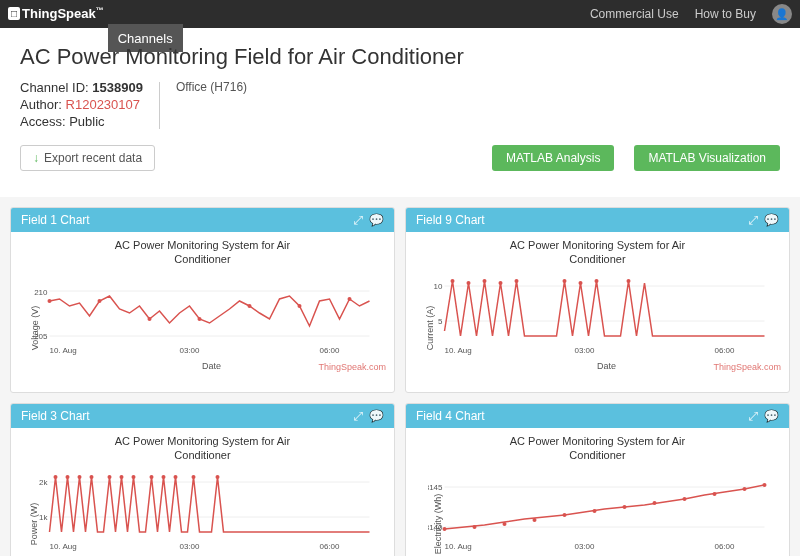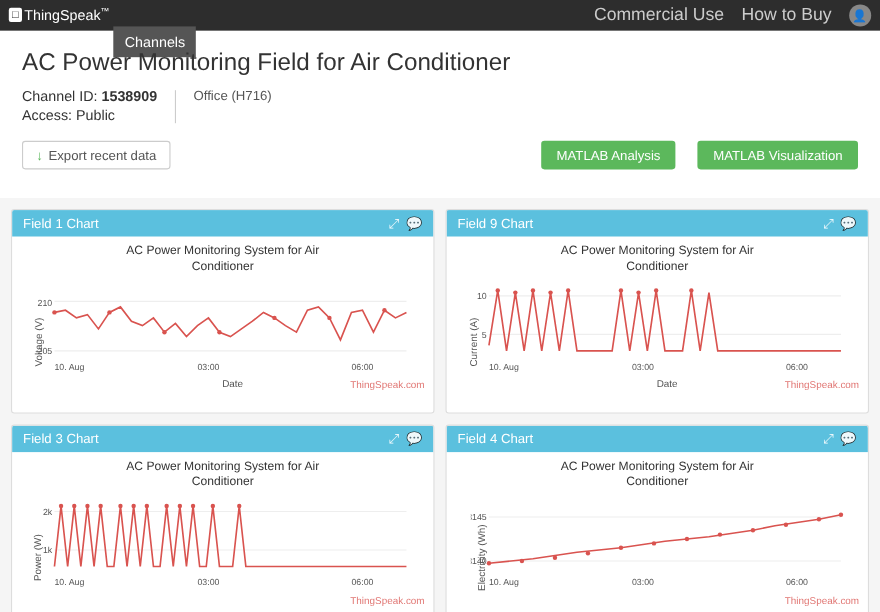--- a/index.html
+++ b/index.html
@@ -24,21 +24,21 @@
       color: #2d2d2d;
       font-size: 10px;
       font-weight: bold;
       padding: 1px 3px;
       margin-right: 2px;
       border-radius: 2px;
     }
     .navbar-brand .brand-name {
       color: #fff;
       font-size: 13px;
-      font-weight: normal;
+      font-weight: bold;
     }
     .navbar-brand .tm {
       font-size: 8px;
       vertical-align: super;
     }
     .nav-items {
       display: flex;
       align-items: center;
       flex: 1;
       margin-top: 48px;
@@ -56,21 +56,21 @@
       background: #555;
     }
     .nav-right {
       display: flex;
       align-items: center;
       margin-left: auto;
       gap: 16px;
     }
     .nav-right a {
       color: #ccc;
-      font-size: 16px;
+      font-size: 12px;
       text-decoration: none;
     }
     .user-icon {
       width: 20px;
       height: 20px;
       border-radius: 50%;
       background: #888;
       display: flex;
       align-items: center;
       justify-content: center;
@@ -217,20 +217,24 @@
 </nav>
 
 <div class="main-content">
   <h1 class="page-title">AC Power Monitoring Field for Air Conditioner</h1>
 
   <div style="display:flex; align-items:flex-start; margin-bottom:4px;">
     <div class="channel-info-left">
       <div>
         <span>Channel ID:</span>
         <strong>1538909</strong>
+      </div>
+      <div>
+        <span>Author:</span>
+        <a style="color:#d9534f; text-decoration:none;">R120230107</a>
       </div>
       <div>
         <span>Access:</span>
         <span>Public</span>
       </div>
     </div>
     <div style="width:1px; background:#ccc; margin:2px 16px; align-self:stretch;"></div>
     <div class="channel-location">Office (H716)</div>
   </div>
 

